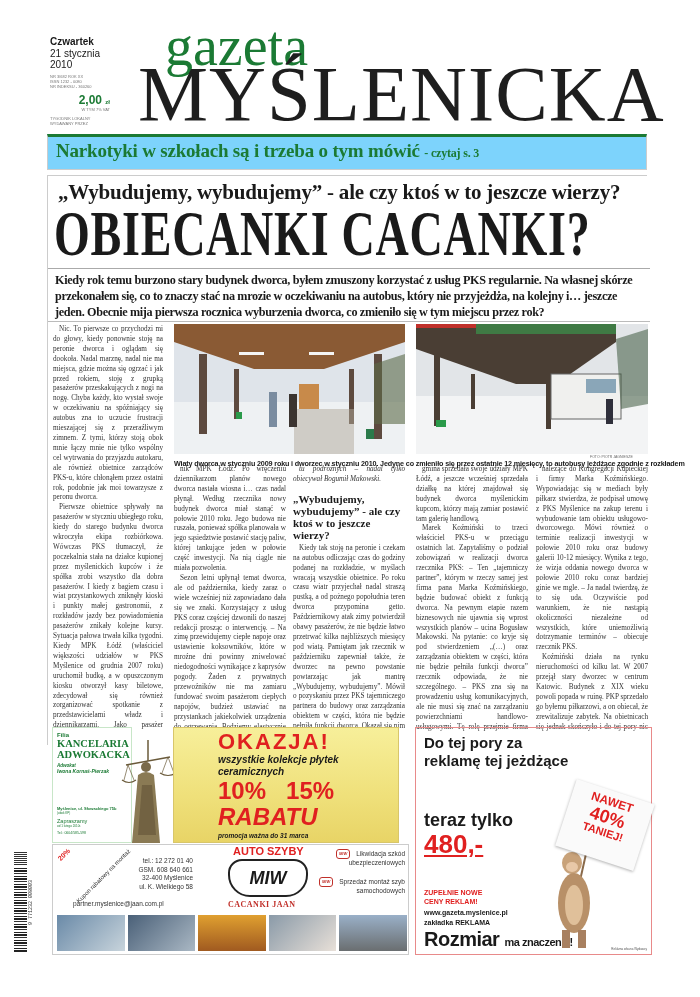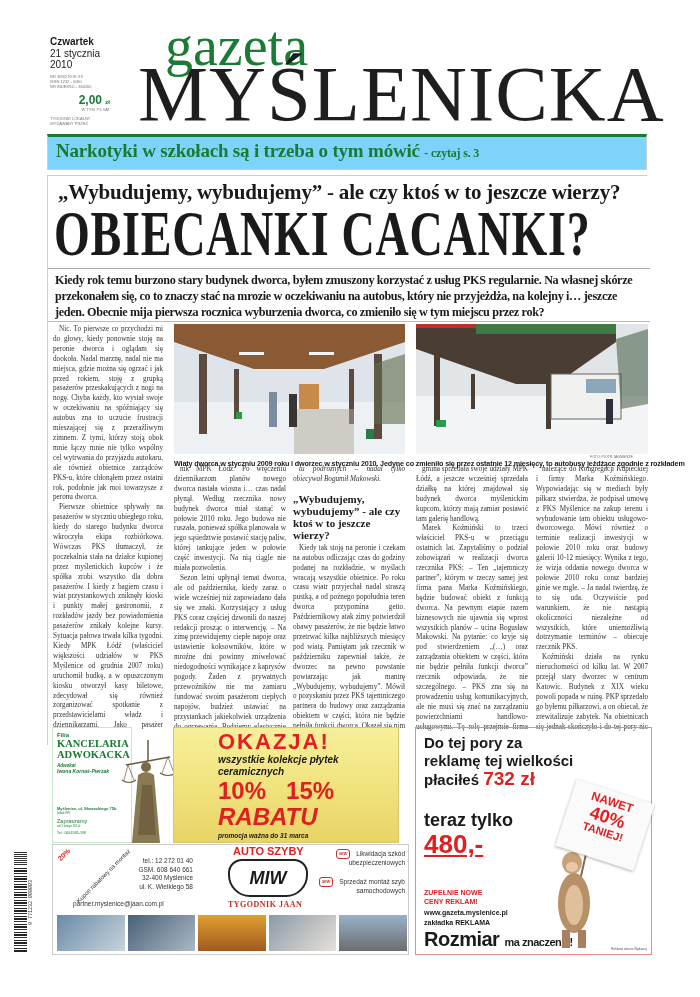--- a/index.html
+++ b/index.html
@@ -237,37 +237,36 @@
   <div class="kupon">Kupon rabatowy na montaż</div>
   <div class="contact">
     <div>tel.: 12 272 01 40</div>
     <div>GSM. 608 640 661</div>
     <div>32-400 Myślenice</div>
     <div>ul. K. Wielkiego 58</div>
   </div>
   <div class="email">partner.myslenice@jaan.com.pl</div>
   <div class="as">AUTO SZYBY</div>
   <div class="miw">MIW</div>
-  <div class="pj">TYGODNIK JAAN</div>
+  <div class="pj">CACANKI JAAN</div>
   <div class="svc1"><span class="badge">MIW</span><span>Likwidacja szkód ubezpieczeniowych</span></div>
   <div class="svc2"><span class="badge">MIW</span><span>Sprzedaż montaż szyb samochodowych</span></div>
   <div class="strip">
     <div style="background:linear-gradient(135deg,#6a8aa8,#c8d4dc)"></div>
     <div style="background:linear-gradient(135deg,#4a6078,#aab8c4)"></div>
     <div style="background:linear-gradient(180deg,#e0a030,#a05a20)"></div>
     <div style="background:linear-gradient(135deg,#8a9aa8,#e8e0d8)"></div>
     <div style="background:linear-gradient(180deg,#9ab0c8,#6a6e70)"></div>
   </div>
 </div>
 
 <div class="abs ad-price">
   <div class="l1">
     <div>Do tej pory za</div>
-    <div>reklamę tej wielkości</div>
-    <div><span>płaciłeś</span> <span class="was">732 zł</span></div>
+    <div>reklamę tej jeżdżące</div>
   </div>
   <div class="now">teraz tylko</div>
   <div class="nowp">480,-</div>
   <div class="nowe">
     <div>ZUPEŁNIE NOWE</div>
     <div>CENY REKLAM!</div>
   </div>
   <div class="www">
     <div>www.gazeta.myslenice.pl</div>
     <div>zakładka REKLAMA</div>

